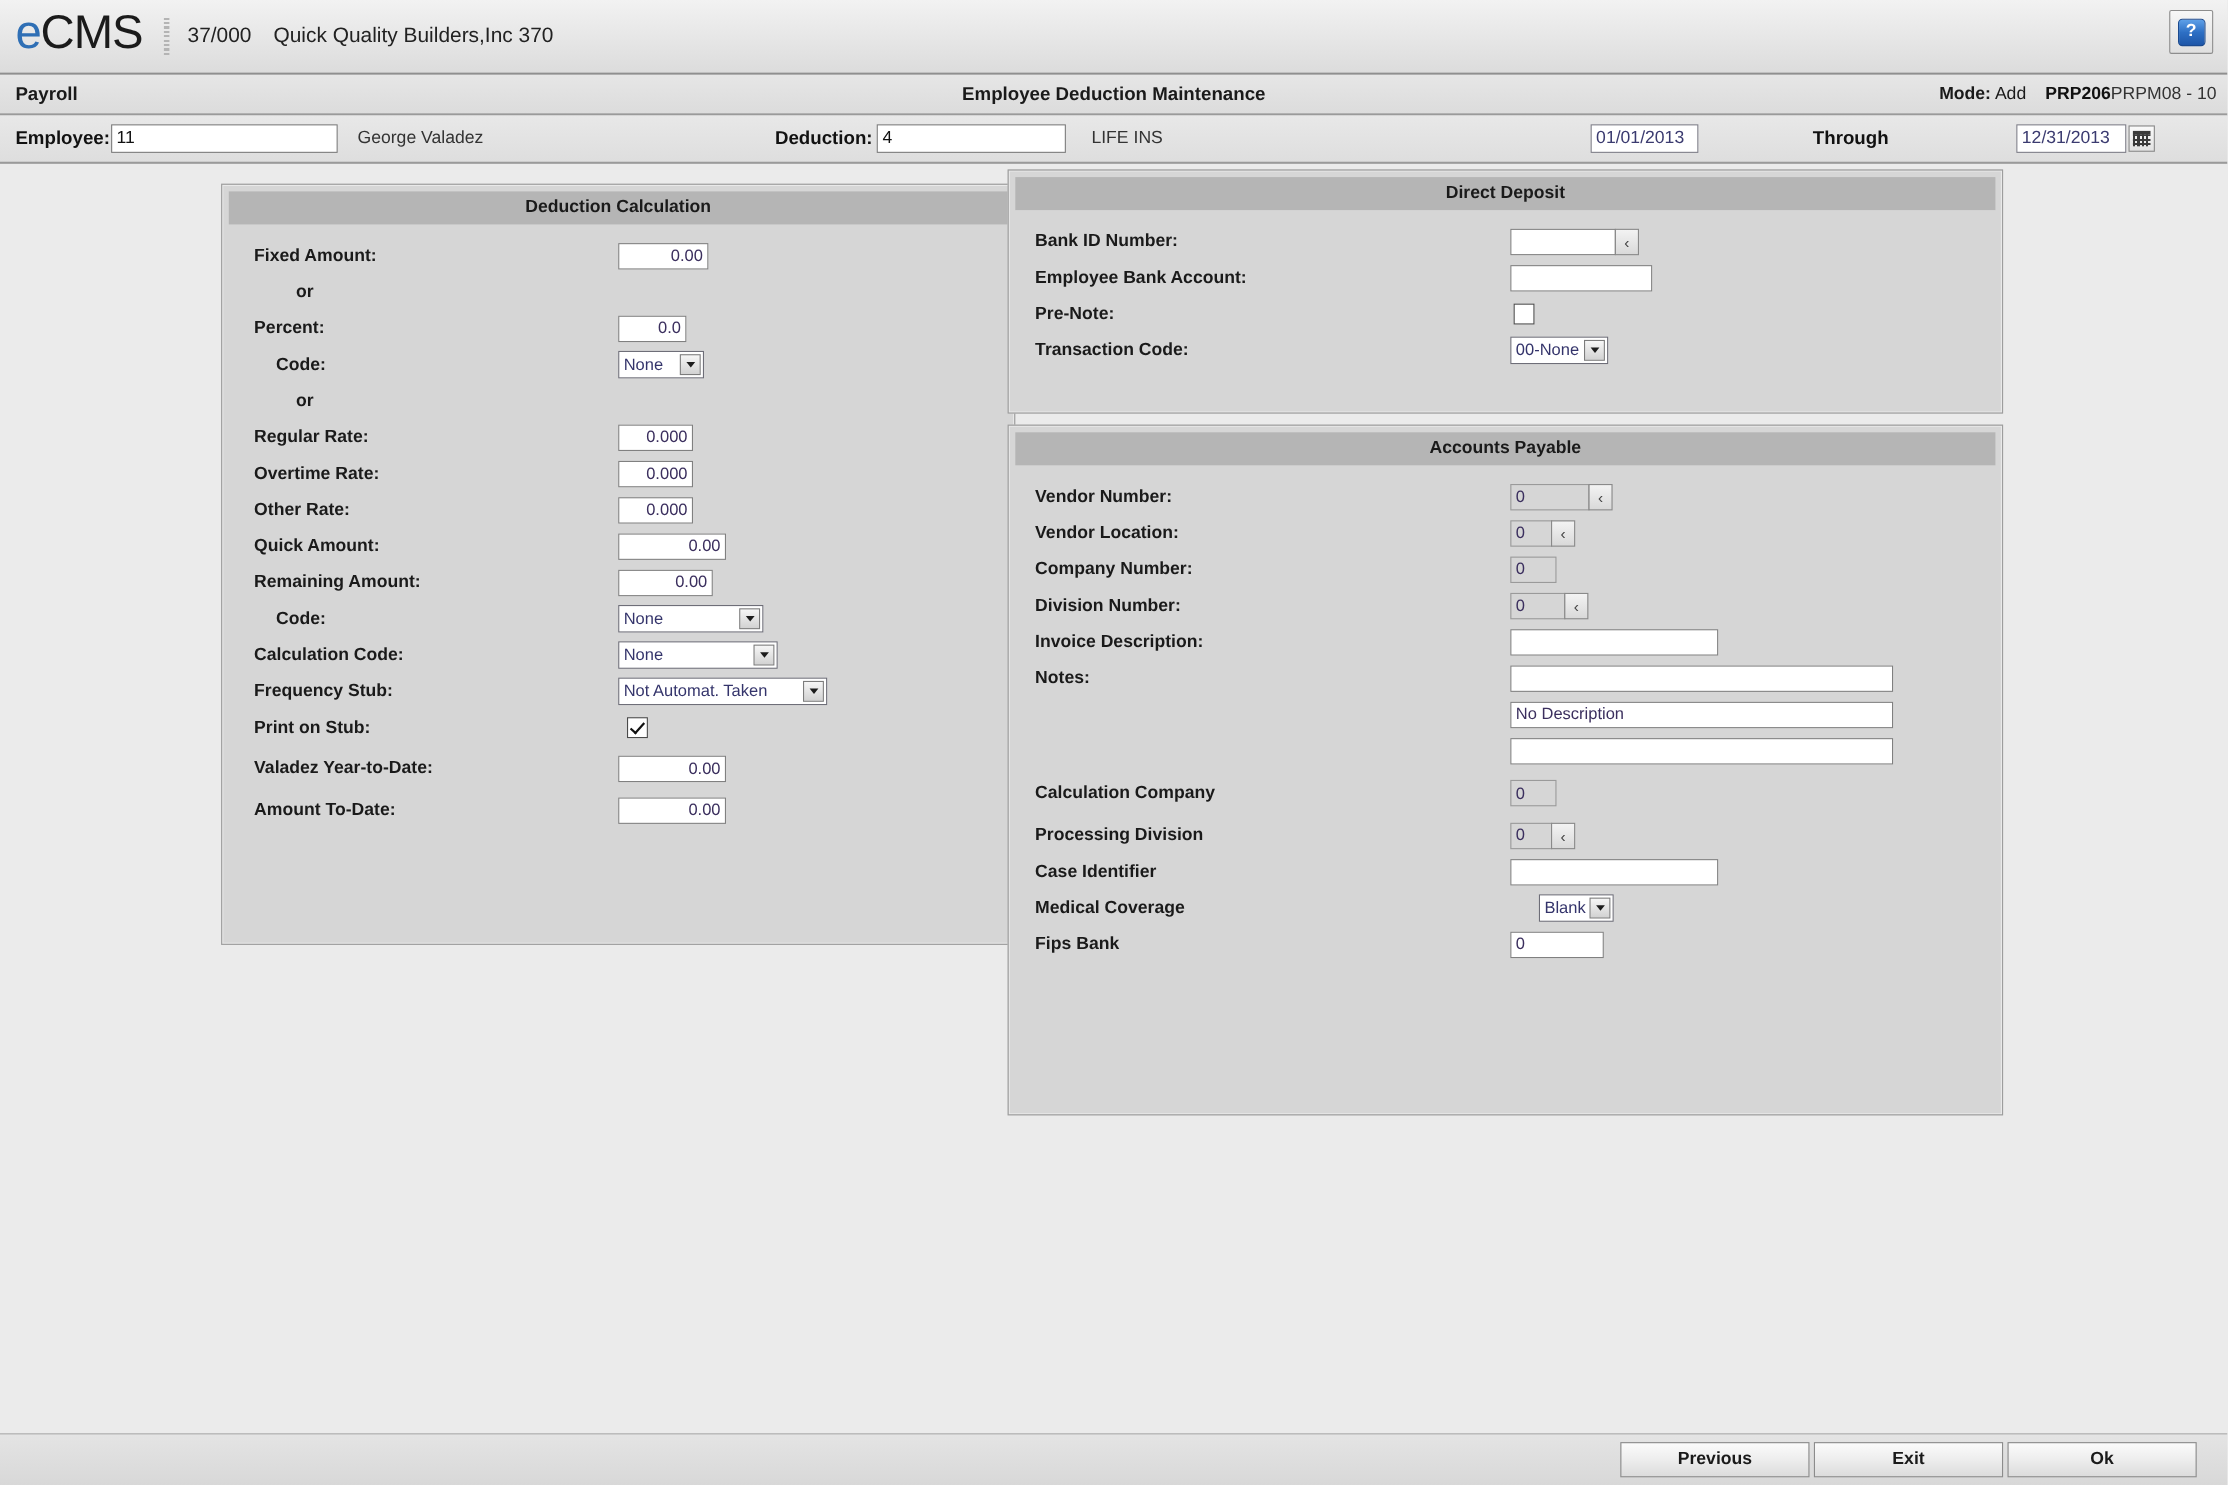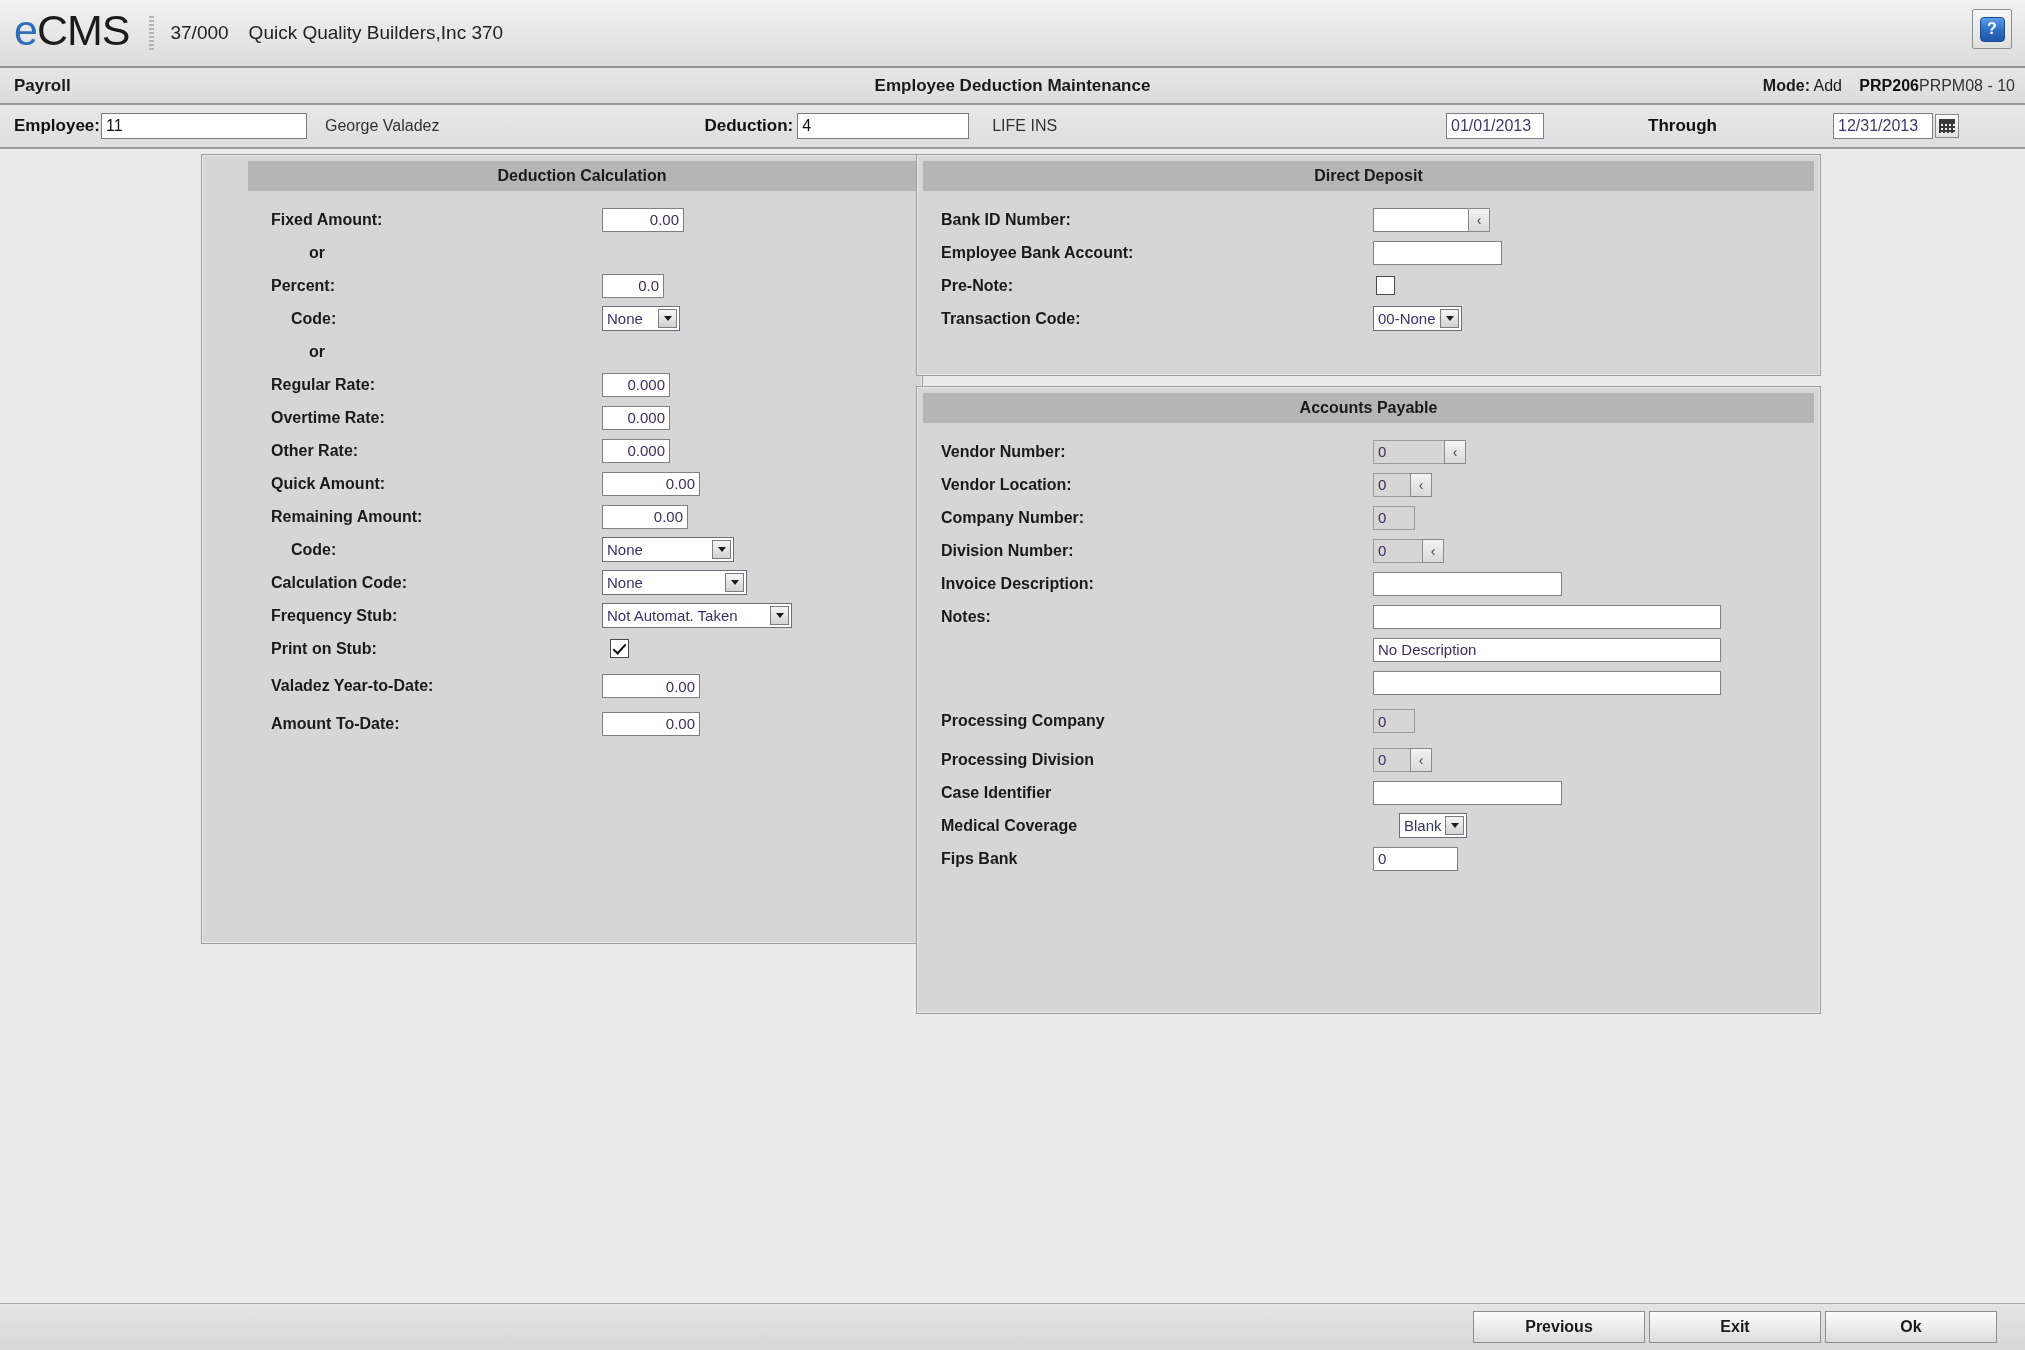--- a/index.html
+++ b/index.html
@@ -325,21 +325,21 @@
     <div class="fieldwrap" style="position:absolute;left:1833px;">
       <div class="datebox" style="width:100px;">12/31/2013</div>
       <div class="cal-icon">
           <span class="cal-grid"></span>
         </div>
     </div>
   </div>
 
   <div class="content">
 
-    <div class="panel-frame" style="left:201px;top:5px;width:722px;height:790px;padding-left:40px;">
+    <div class="panel-frame" style="left:201px;top:18px;width:722px;height:692px;">
       <div class="panel-head">Deduction Calculation</div>
 
       <div style="padding:12px 0 0 0;">
         <div class="row">
           <div class="lbl" style="margin-left:29px;">Fixed Amount:</div>
           <input class="txt num" style="position: absolute; left: 360px; width: 82px;" value="0.00">
         </div>
 
         <div class="row">
           <div class="or-lbl" style="margin-left:29px;">or</div>
@@ -515,21 +515,21 @@
 
         <div class="row">
           <input class="txt" style="position: absolute; left: 456px; width: 348px;" value="No Description">
         </div>
 
         <div class="row">
           <input class="txt" style="position: absolute; left: 456px; width: 348px;" value="">
         </div>
 
         <div class="row" style="height:44px;">
-          <div class="lbl" style="margin-left:24px;">Processing Company</div>
+          <div class="lbl" style="margin-left:24px;">Calculation Company</div>
           <input class="txt dis" style="position: absolute; left: 456px; width: 42px;" value="0">
         </div>
 
         <div class="row">
           <div class="lbl" style="margin-left:24px;">Processing Division</div>
           <div class="fieldwrap" style="position:absolute;left:456px;">
             <input class="txt dis" style="width: 38px;" value="0">
             <div class="lookup">‹</div>
           </div>
         </div>

